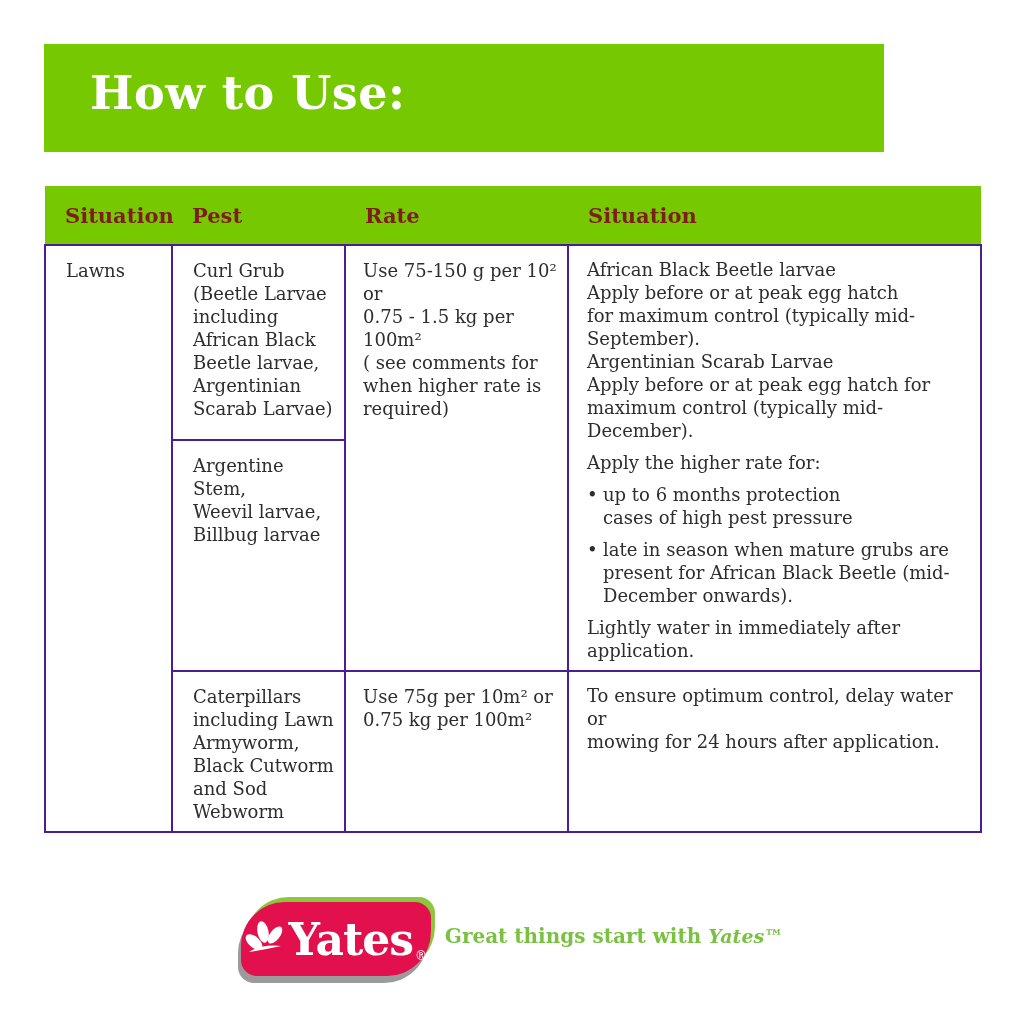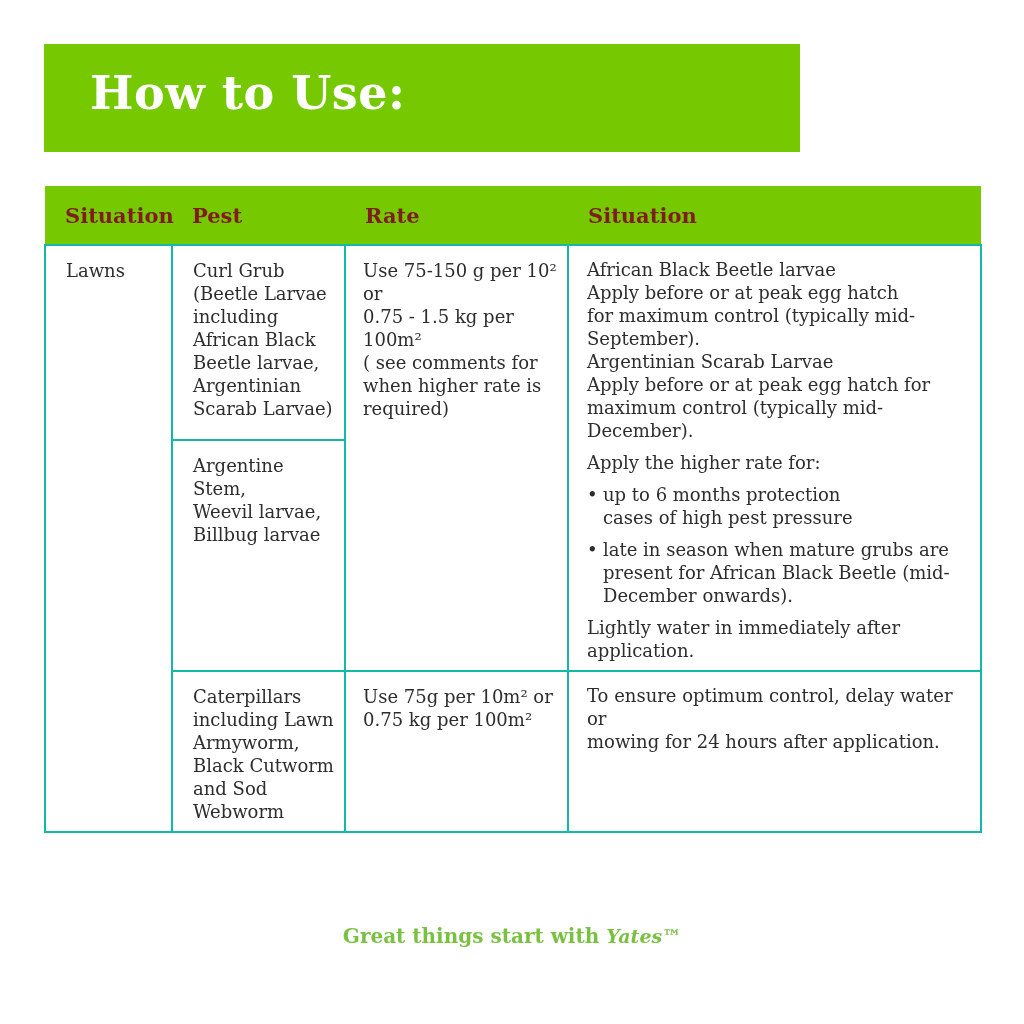--- a/index.html
+++ b/index.html
@@ -7,41 +7,41 @@
   body {
     width:1024px; height:1024px;
     font-family:"DejaVu Serif", serif;
     position:relative; overflow:hidden;
   }
   .page { position:absolute; inset:0; background:#ffffff; }
 
   
   .banner {
     position:absolute; left:44px; top:44px;
-    width:756px; height:108px;
+    width:840px; height:108px;
     background:#76C800;
   }
   .banner h1 {
     color:#ffffff; font-size:46px; font-weight:bold;
     padding:22px 0 0 46px; letter-spacing:0.5px;
   }
 
   
   .use-table {
     position:absolute; left:44px; top:186px;
     width:936px; border-collapse:collapse; table-layout:fixed;
   }
   .use-table th {
     background:#76C800; color:#7f1d1d;
     font-size:21px; font-weight:bold; text-align:left;
     height:59px; vertical-align:middle; padding-left:20px;
     border:none;
   }
   .use-table td {
-    border:2px solid #14b8a6;
+    border:2px solid #4c1d95;
     vertical-align:top;
     font-size:18px; line-height:23px; color:#2D2D2D;
     padding:13px 8px 8px 20px;
     background:#ffffff;
   }
   td.rate { padding:13px 4px 8px 17px; }
   td.comments { padding:12px 6px 8px 18px; }
   .r1 .row-h { height:183px;margin-left:11px; }
   .r2 .row-h { height:217px; }
   .r3 td { height:155px; }
@@ -157,19 +157,35 @@
 Webworm</td>
         <td class="rate pre">Use 75g per 10m² or
 0.75 kg per 100m²</td>
         <td class="comments pre">To ensure optimum control, delay water or
 mowing for 24 hours after application.</td>
       </tr>
     </tbody>
   </table>
 
   <div class="footer">
+    <div class="logo">
+      <div class="logo-trim"></div>
+      <div class="logo-shadow"></div>
+      <div class="logo-red">
+        <svg class="leaf-icon" width="46" height="40" viewBox="0 0 46 40">
+          <g fill="#ffffff">
+            <ellipse cx="13" cy="26" rx="5.5" ry="10" transform="rotate(-48 13 26)"></ellipse>
+            <ellipse cx="22" cy="16" rx="5.5" ry="11" transform="rotate(-12 22 16)"></ellipse>
+            <ellipse cx="34" cy="19" rx="5" ry="10" transform="rotate(38 34 19)"></ellipse>
+            <path d="M8 36 Q20 28 40 30 Q22 34 8 36 Z"></path>
+          </g>
+        </svg>
+        <span class="logo-word">Yates</span>
+        <span class="logo-reg">®</span>
+      </div>
+    </div>
     <div class="tagline">
       <span>Great things start with</span>
       <span class="tag-brand">Yates™</span>
     </div>
   </div>
 
 </div>
 
 </body></html>

